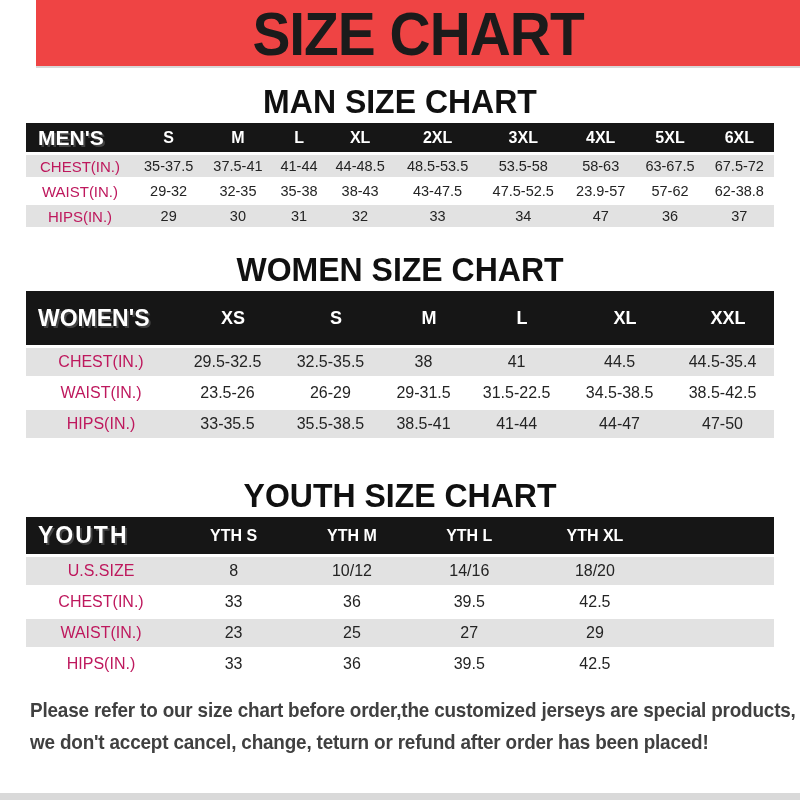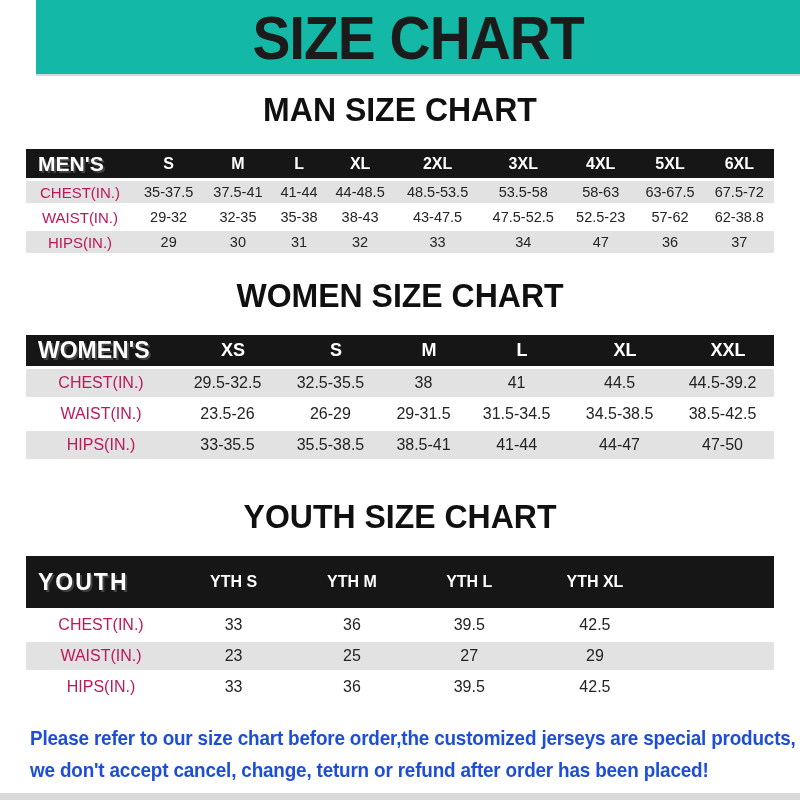--- a/index.html
+++ b/index.html
@@ -7,22 +7,22 @@
     margin: 0; padding: 0;
     width: 800px; height: 800px;
     background: #ffffff;
     font-family: "Liberation Sans", sans-serif;
     overflow: hidden;
   }
   .page { position: relative; width: 800px; height: 800px; }
 
   
   .banner {
-    height: 76px;
-    background: #14b8a6;
+    height: 68px;
+    background: #ef4444;
     display: flex; align-items: center; justify-content: center;
     border-bottom: 2px solid #d8d8d8;
     margin-left: 36px;
   }
   .banner-title {
     font-size: 58px;
     font-weight: 800;
     color: #1b1b1b;
     letter-spacing: -1px;
     transform: scale(0.98, 1.04);
@@ -39,21 +39,21 @@
     transform: scaleY(1.05);
     white-space: nowrap;
   }
   .heading-man   { margin-top: 15px; }
   .heading-women { margin-top: 21px; }
   .heading-youth { margin-top: 36px; }
 
   
   table.size-table {
     width: 748px;
-    margin: 18px auto;
+    margin: 0 auto;
     border-collapse: separate;
     border-spacing: 0 3px;
     table-layout: auto;
   }
   table.size-table thead th {
     background: #161616;
     color: #ffffff;
     vertical-align: middle;
     font-weight: bold;
   }
@@ -73,38 +73,38 @@
   
   .men-table { margin-top: 14px; }
   .men-table thead th { height: 29px; }
   .men-table th.table-label { font-size: 21px; width: 108px; }
   .men-table th.size-col { font-size: 16px; }
   .men-table tbody td { height: 22px; font-size: 14.5px; }
   .men-table td.row-label { font-size: 15px; }
 
   
   .women-table { margin-top: 11px; }
-  .women-table thead th { height: 31px; padding-left: 12px; }
+  .women-table thead th { height: 54px; padding-left: 12px; }
   .women-table th.table-label { font-size: 23px; width: 150px; }
   .women-table th.size-col { font-size: 18px; }
   .women-table tbody td { height: 28px; font-size: 16px; }
 
   
   .youth-table { margin-top: 13px; }
-  .youth-table thead th { height: 52px; }
+  .youth-table thead th { height: 37px; }
   .youth-table th.table-label { font-size: 23px; width: 150px; letter-spacing: 2px; }
   .youth-table th.size-col { font-size: 16px; }
   .youth-table tbody td { height: 28px; font-size: 16px; }
   .youth-table col.filler { width: 110px; }
 
   
   .disclaimer {
     margin-top: 13px;
     padding-left: 30px;
-    color: #1d4ed8;
+    color: #404040;
     font-weight: 600;
   }
   .disclaimer .dline {
     font-size: 21px;
     line-height: 32px;
     white-space: nowrap;
     transform: scaleX(0.9);
     transform-origin: left center;
     letter-spacing: -0.2px;
   }
@@ -156,21 +156,21 @@
         <td class="size-val">67.5-72</td>
       </tr>
       <tr class="row-white">
         <td class="row-label">WAIST(IN.)</td>
         <td class="size-val">29-32</td>
         <td class="size-val">32-35</td>
         <td class="size-val">35-38</td>
         <td class="size-val">38-43</td>
         <td class="size-val">43-47.5</td>
         <td class="size-val">47.5-52.5</td>
-        <td class="size-val">52.5-23</td>
+        <td class="size-val">23.9-57</td>
         <td class="size-val">57-62</td>
         <td class="size-val">62-38.8</td>
       </tr>
       <tr class="row-gray">
         <td class="row-label">HIPS(IN.)</td>
         <td class="size-val">29</td>
         <td class="size-val">30</td>
         <td class="size-val">31</td>
         <td class="size-val">32</td>
         <td class="size-val">33</td>
@@ -197,28 +197,28 @@
       </tr>
     </thead>
     <tbody>
       <tr class="row-gray">
         <td class="row-label">CHEST(IN.)</td>
         <td class="size-val">29.5-32.5</td>
         <td class="size-val">32.5-35.5</td>
         <td class="size-val">38</td>
         <td class="size-val">41</td>
         <td class="size-val">44.5</td>
-        <td class="size-val">44.5-39.2</td>
+        <td class="size-val">44.5-35.4</td>
       </tr>
       <tr class="row-white">
         <td class="row-label">WAIST(IN.)</td>
         <td class="size-val">23.5-26</td>
         <td class="size-val">26-29</td>
         <td class="size-val">29-31.5</td>
-        <td class="size-val">31.5-34.5</td>
+        <td class="size-val">31.5-22.5</td>
         <td class="size-val">34.5-38.5</td>
         <td class="size-val">38.5-42.5</td>
       </tr>
       <tr class="row-gray">
         <td class="row-label">HIPS(IN.)</td>
         <td class="size-val">33-35.5</td>
         <td class="size-val">35.5-38.5</td>
         <td class="size-val">38.5-41</td>
         <td class="size-val">41-44</td>
         <td class="size-val">44-47</td>
@@ -242,20 +242,28 @@
       <tr>
         <th class="table-label">YOUTH</th>
         <th class="size-col">YTH S</th>
         <th class="size-col">YTH M</th>
         <th class="size-col">YTH L</th>
         <th class="size-col">YTH XL</th>
         <th class="size-col"></th>
       </tr>
     </thead>
     <tbody>
+      <tr class="row-gray">
+        <td class="row-label">U.S.SIZE</td>
+        <td class="size-val">8</td>
+        <td class="size-val">10/12</td>
+        <td class="size-val">14/16</td>
+        <td class="size-val">18/20</td>
+        <td class="size-val"></td>
+      </tr>
       <tr class="row-white">
         <td class="row-label">CHEST(IN.)</td>
         <td class="size-val">33</td>
         <td class="size-val">36</td>
         <td class="size-val">39.5</td>
         <td class="size-val">42.5</td>
         <td class="size-val"></td>
       </tr>
       <tr class="row-gray">
         <td class="row-label">WAIST(IN.)</td>

